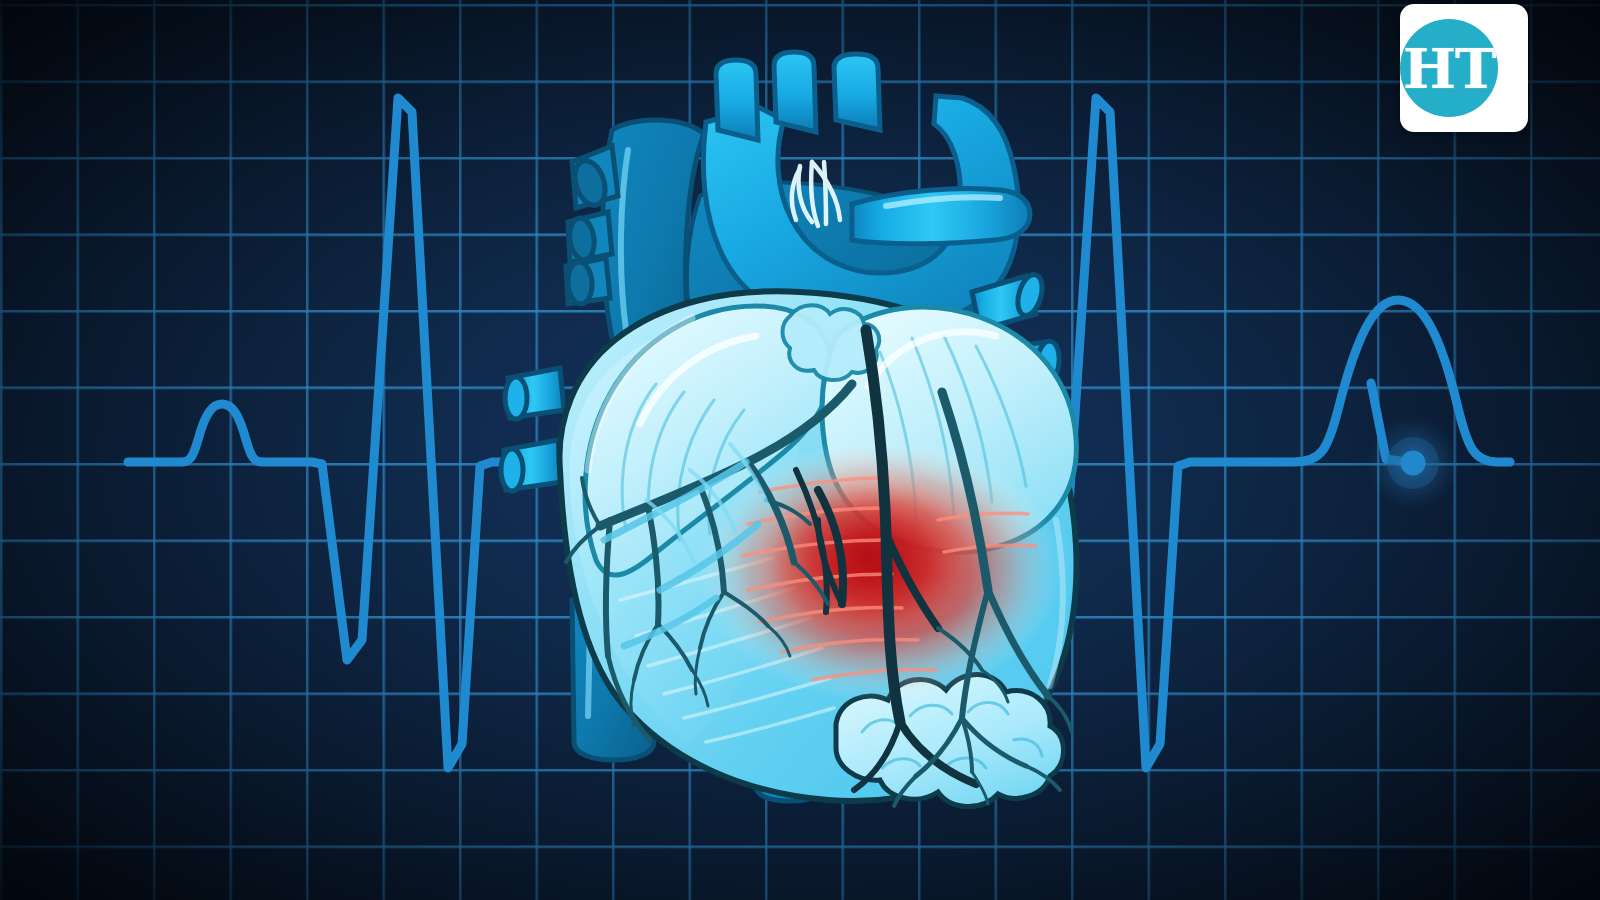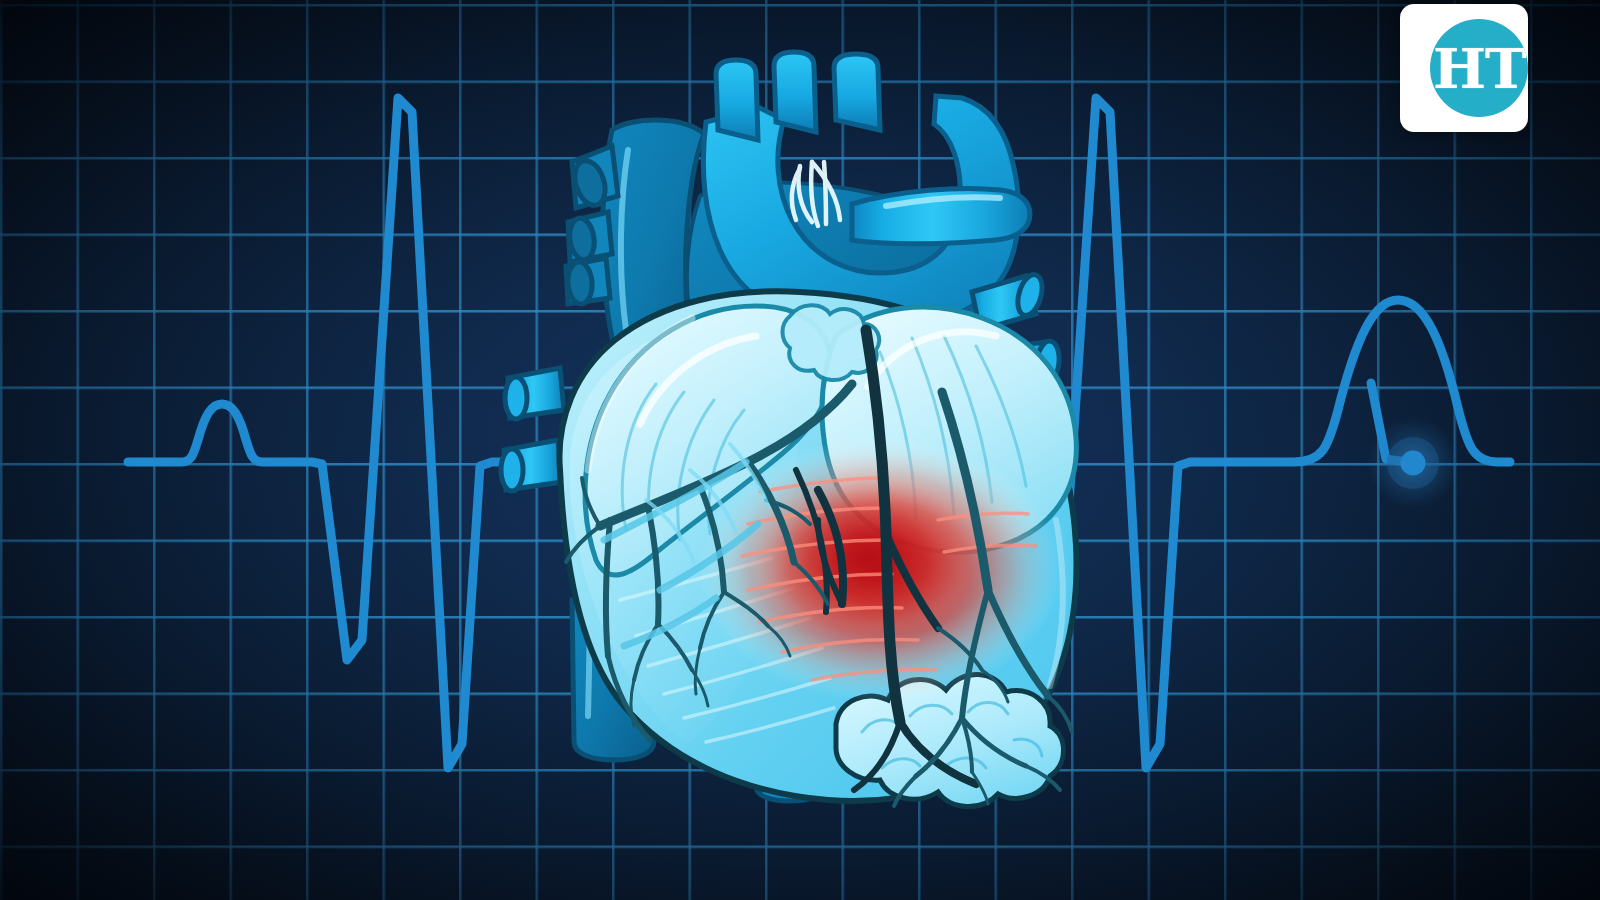--- a/index.html
+++ b/index.html
@@ -31,21 +31,21 @@
     position: absolute;
     left: 1400px;
     top: 4px;
     width: 128px;
     height: 128px;
     border-radius: 14px;
     background: #ffffff;
     box-shadow: 0 2px 10px rgba(0,0,0,0.35);
     display: flex;
     align-items: center;
-    justify-content: flex-end;
+    justify-content: flex-start;
     z-index: 40;
   }
   #logo .disc {
     width: 98px;
     height: 98px;
     border-radius: 50%;
     background: #25aec8;
     display: flex;
     align-items: center;
     justify-content: center;

